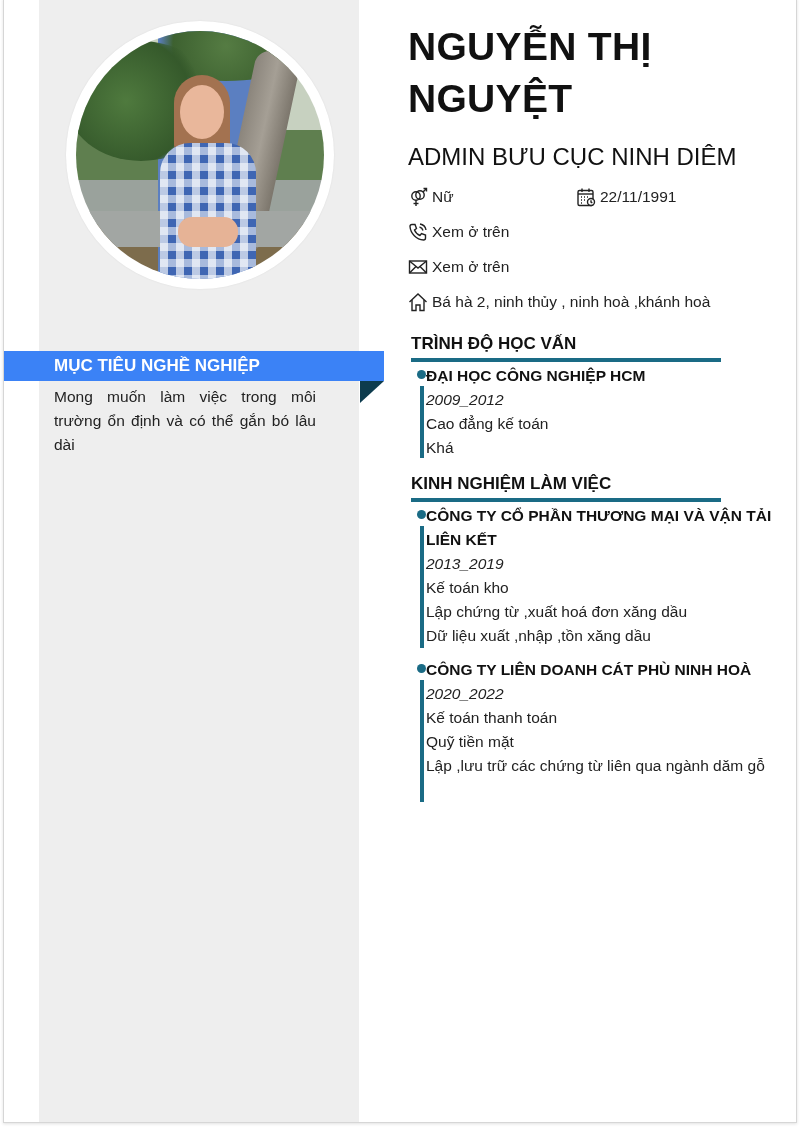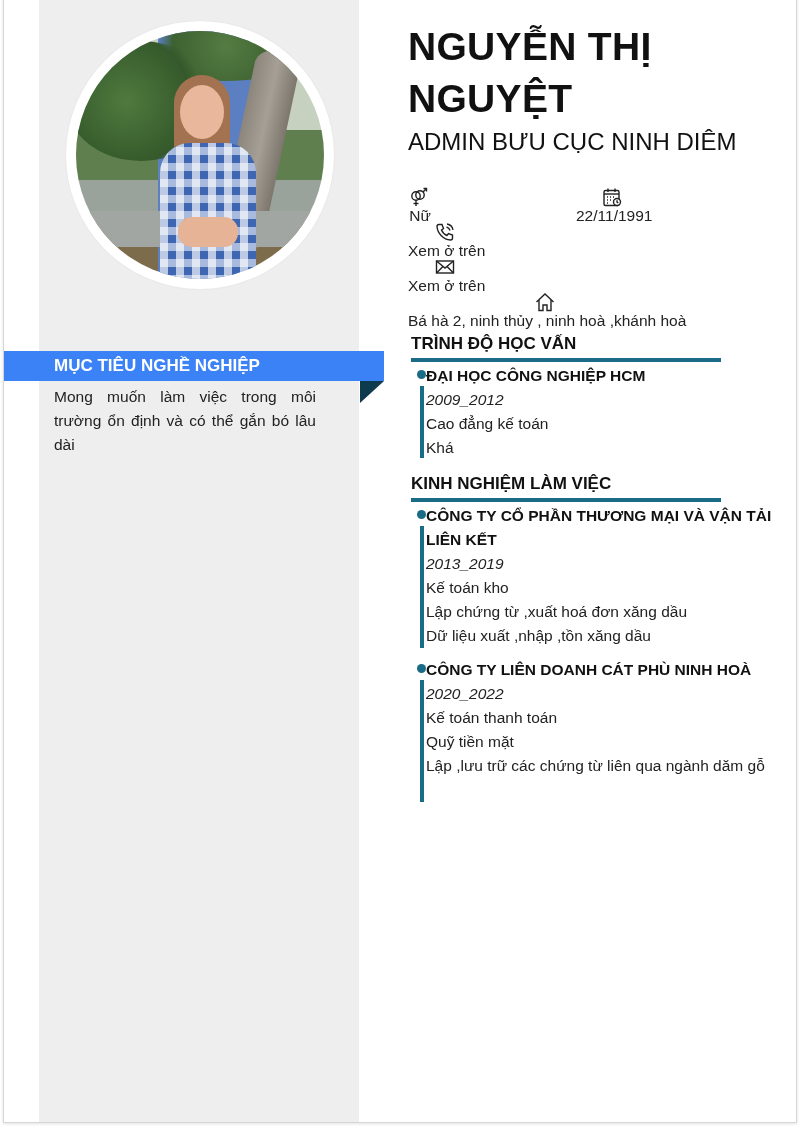--- a/index.html
+++ b/index.html
@@ -75,23 +75,23 @@
     position: absolute; left: 50px; top: 386px; width: 262px;
     font-size: 15.5px; line-height: 24px; color: #222; text-align: justify;
   }
 
   .main { position: absolute; left: 404px; top: 0; width: 372px; }
   .name {
     position: absolute; left: 0; top: 22px; width: 372px;
     font-size: 39px; line-height: 52px; font-weight: bold; color: #111; letter-spacing: 0.3px;
   }
   .position-title {
-    position: absolute; left: 0; top: 128px; font-size: 24px; line-height: 30px; color: #111;
-  }
-  .info-row { position: absolute; display: flex; align-items: center; font-size: 15.5px; color: #222; flex-direction: column; }
+    position: absolute; left: 0; top: 143px; font-size: 24px; line-height: 30px; color: #111;
+  }
+  .info-row { position: absolute; display: flex; align-items: center; font-size: 15.5px; color: #222; }
   .info-row svg { width: 20px; height: 20px; margin-right: 4px; flex: 0 0 auto; }
 
   .section-title {
     position: absolute; left: 3px; width: 310px; font-size: 17px; font-weight: bold; color: #111;
     padding-bottom: 3px; border-bottom: 4px solid #1a6b85; line-height: 22px;
   }
   .entry { position: absolute; left: 0; width: 372px; }
   .entry .dot {
     position: absolute; left: 9px; top: 6px; width: 9px; height: 9px; border-radius: 50%; background: #1a6b85;
   }

